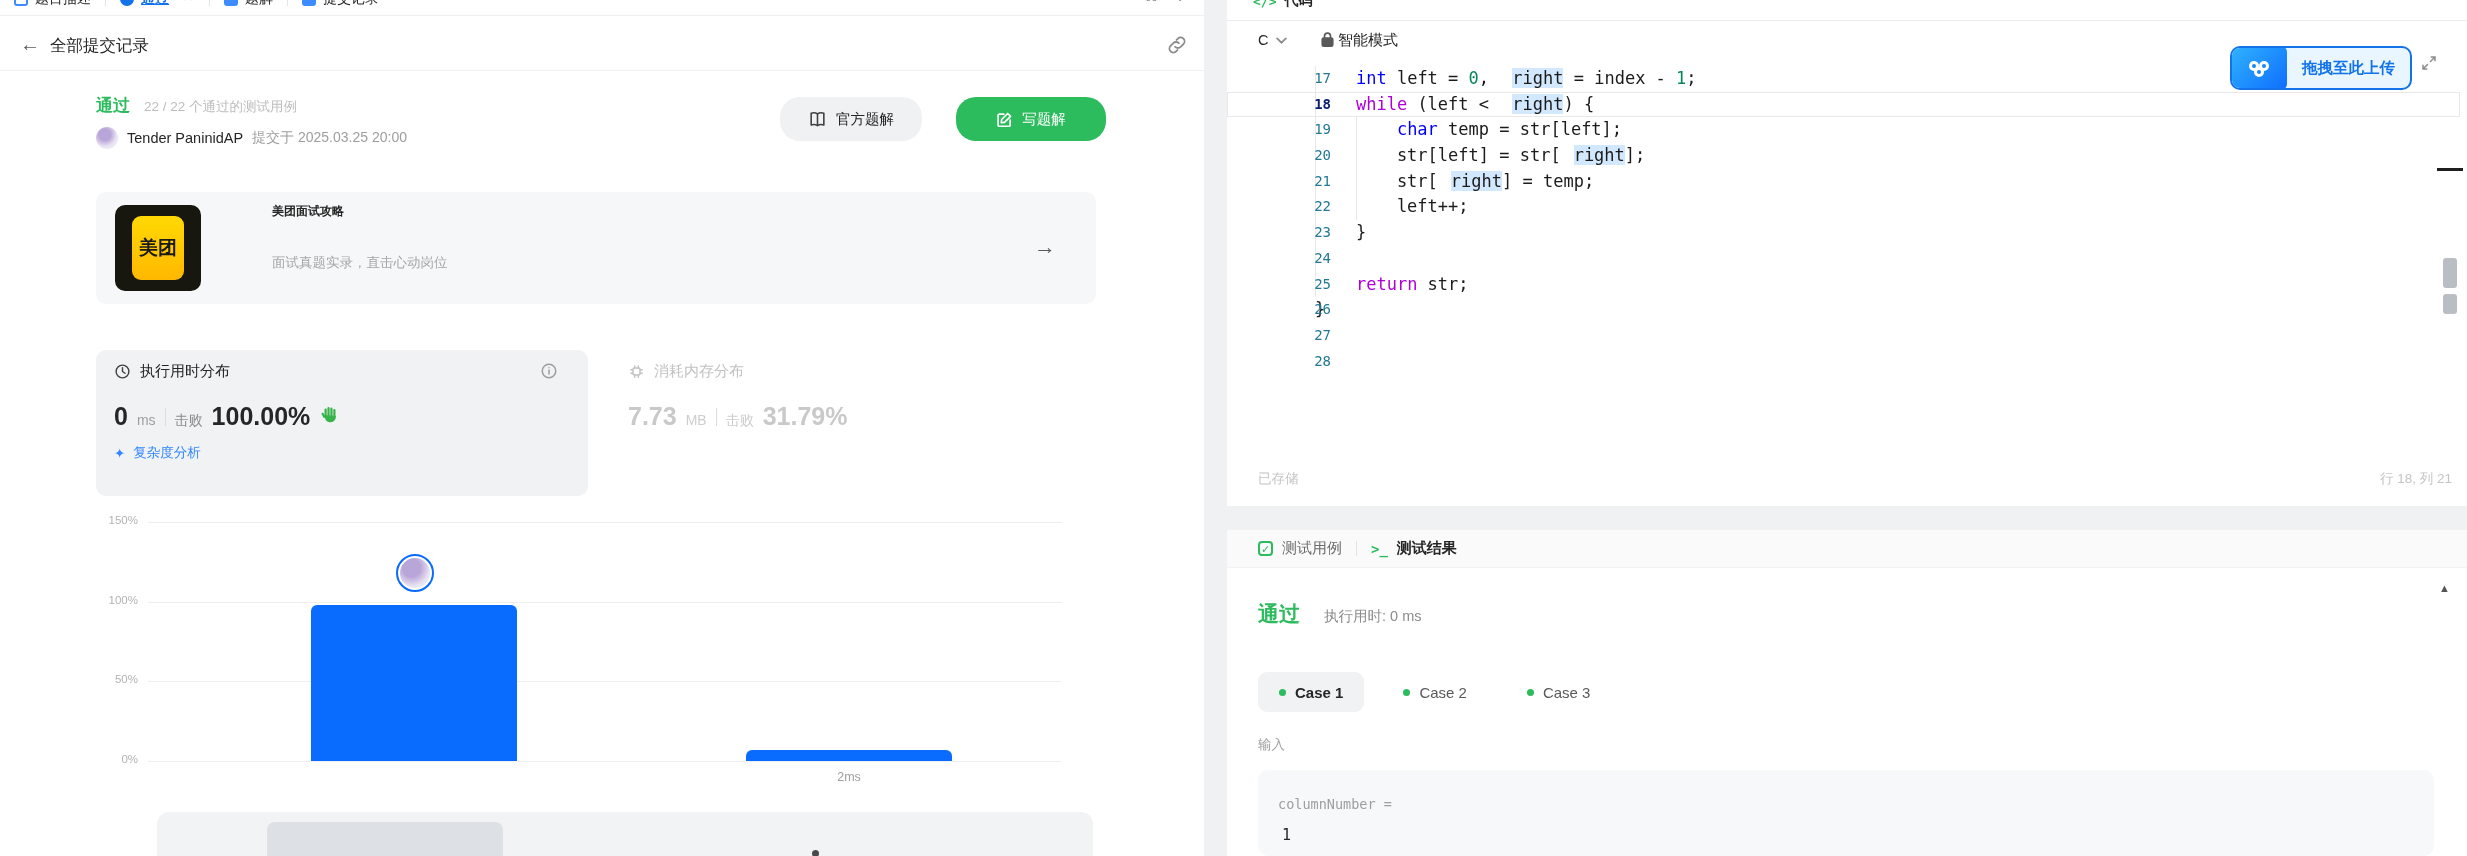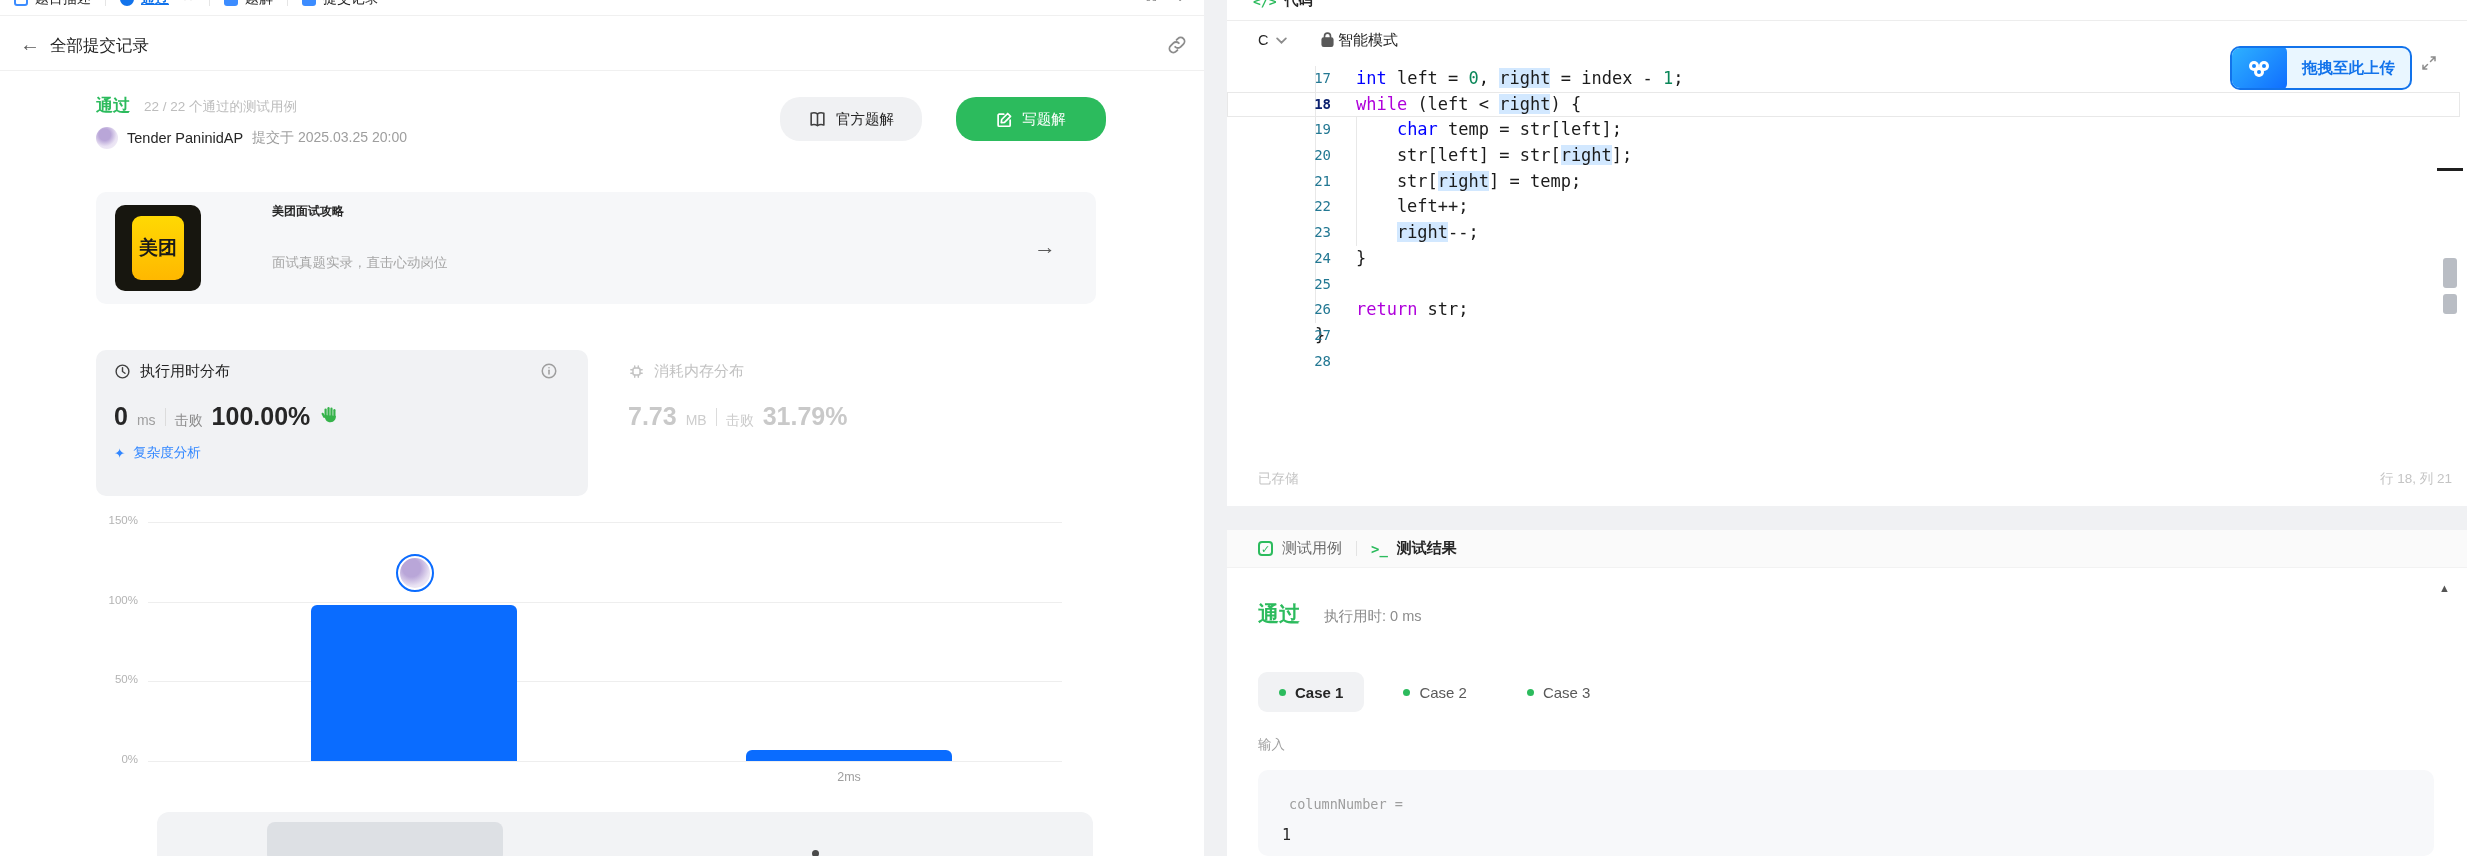--- a/index.html
+++ b/index.html
@@ -99,21 +99,21 @@
   .lnum.cur{color:#0b216f;font-weight:bold;}
   #codebody{position:absolute;left:0;top:0;width:1233px;}
   .cline{position:relative;height:25.7px;line-height:25.7px;padding-left:88px;font-family:"DejaVu Sans Mono",monospace;font-size:17px;color:#1b1b1b;white-space:pre;box-sizing:border-box;}
   .cline.cur{box-shadow:inset 0 0 0 1px #e8e8e8;}
   .guide{position:absolute;top:0;width:1px;height:100%;background:#e8e8e8;}
   .guide.g0{left:88px;}
   .guide.g1{left:129px;}
   .tk-kw{color:#0000ff;}
   .tk-ctl{color:#af00db;}
   .tk-num{color:#098658;}
-  .tk-hl{background:rgba(173,214,255,.55);}
+  .tk-hl{background:rgba(173,214,255,.55);margin-left:13px;}
   #ed-status-saved{left:31px;top:470px;font-size:13.5px;color:#c4c4c4;}
   #ed-status-cursor{left:1020px;top:470px;width:205px;text-align:right;font-size:13.5px;color:#c4c4c4;}
   #ruler-dark{left:1210px;top:168px;width:26px;height:3px;background:#1f1f1f;}
   .ruler-block{position:absolute;left:1216px;width:14px;background:#b9bdc4;border-radius:3px;}
 
   
   #console-header{left:0;top:530px;width:1240px;height:38px;background:#fafafa;border-bottom:1px solid #f2f2f2;display:flex;align-items:center;gap:14px;padding-left:31px;box-sizing:border-box;}
   .con-tab{display:flex;align-items:center;gap:9px;cursor:pointer;}
   #tab-cases-label{font-size:15px;color:#6b6b6b;}
   #tab-result-label{font-size:15px;color:#262626;font-weight:bold;}
@@ -121,21 +121,21 @@
   .term-glyph{color:#2cbb5d;font-weight:bold;font-family:"DejaVu Sans Mono",monospace;font-size:14px;}
   #con-status{left:31px;top:600px;display:flex;align-items:baseline;gap:24px;}
   #con-pass{font-size:21px;font-weight:bold;color:#2cbb5d;}
   #con-runtime{font-size:14.5px;color:#8c8c8c;}
   #case-row{left:31px;top:672px;display:flex;align-items:center;gap:18px;}
   .case-pill{display:flex;align-items:center;gap:9px;height:40px;padding:0 21px;border-radius:9px;font-size:15px;color:#595959;cursor:pointer;}
   .case-pill.active{background:#f1f2f4;color:#262626;font-weight:bold;}
   .case-dot{width:7px;height:7px;border-radius:50%;background:#2cbb5d;}
   #input-label{left:31px;top:736px;font-size:13.5px;color:#9e9e9e;}
   #input-box{left:31px;top:770px;width:1176px;height:86px;background:#f7f8fa;border-radius:10px;}
-  #param-name{left:31px;top:26px;font-size:13.5px;color:#9e9e9e;font-family:"DejaVu Sans Mono",monospace;text-align:right;}
+  #param-name{left:20px;top:26px;font-size:13.5px;color:#9e9e9e;font-family:"DejaVu Sans Mono",monospace;text-align:right;}
   #param-value{left:24px;top:56px;font-size:15px;color:#262626;font-family:"DejaVu Sans Mono",monospace;}
   #con-scroll-up{left:1212px;top:582px;font-size:11px;color:#555;}
   svg{display:block;}
 </style>
 </head>
 <body>
 
 <div id="root">
 
   <div id="left-panel" class="abs">
@@ -342,21 +342,20 @@
     </div>
 
     <div id="code-area" class="abs">
       <div id="codebody">
           <div class="cline"><i class="guide g0"></i><span><span>    </span><span class="tk-kw">int</span><span> left = </span><span class="tk-num">0</span><span>, </span><span class="tk-hl">right</span><span> = index - </span><span class="tk-num">1</span><span>;</span></span></div>
           <div class="cline cur"><i class="guide g0"></i><span><span>    </span><span class="tk-ctl">while</span><span> (left &lt; </span><span class="tk-hl">right</span><span>) {</span></span></div>
           <div class="cline"><i class="guide g0"></i><i class="guide g1"></i><span><span>        </span><span class="tk-kw">char</span><span> temp = str[left];</span></span></div>
           <div class="cline"><i class="guide g0"></i><i class="guide g1"></i><span><span>        str[left] = str[</span><span class="tk-hl">right</span><span>];</span></span></div>
           <div class="cline"><i class="guide g0"></i><i class="guide g1"></i><span><span>        str[</span><span class="tk-hl">right</span><span>] = temp;</span></span></div>
           <div class="cline"><i class="guide g0"></i><i class="guide g1"></i><span><span>        left++;</span></span></div>
-          <div class="cline"><i class="guide g0"></i><i class="guide g1"></i><span><span>        </span><span class="tk-hl">right</span><span>--;</span></span></div>
           <div class="cline"><i class="guide g0"></i><span><span>    }</span></span></div>
           <div class="cline"><i class="guide g0"></i><span></span></div>
           <div class="cline"><i class="guide g0"></i><span><span>    </span><span class="tk-ctl">return</span><span> str;</span></span></div>
           <div class="cline"><span><span>}</span></span></div>
           <div class="cline"><span></span></div>
         </div>
       <div id="gutter">
           <div class="lnum">17</div>
           <div class="lnum cur">18</div>
           <div class="lnum">19</div>

